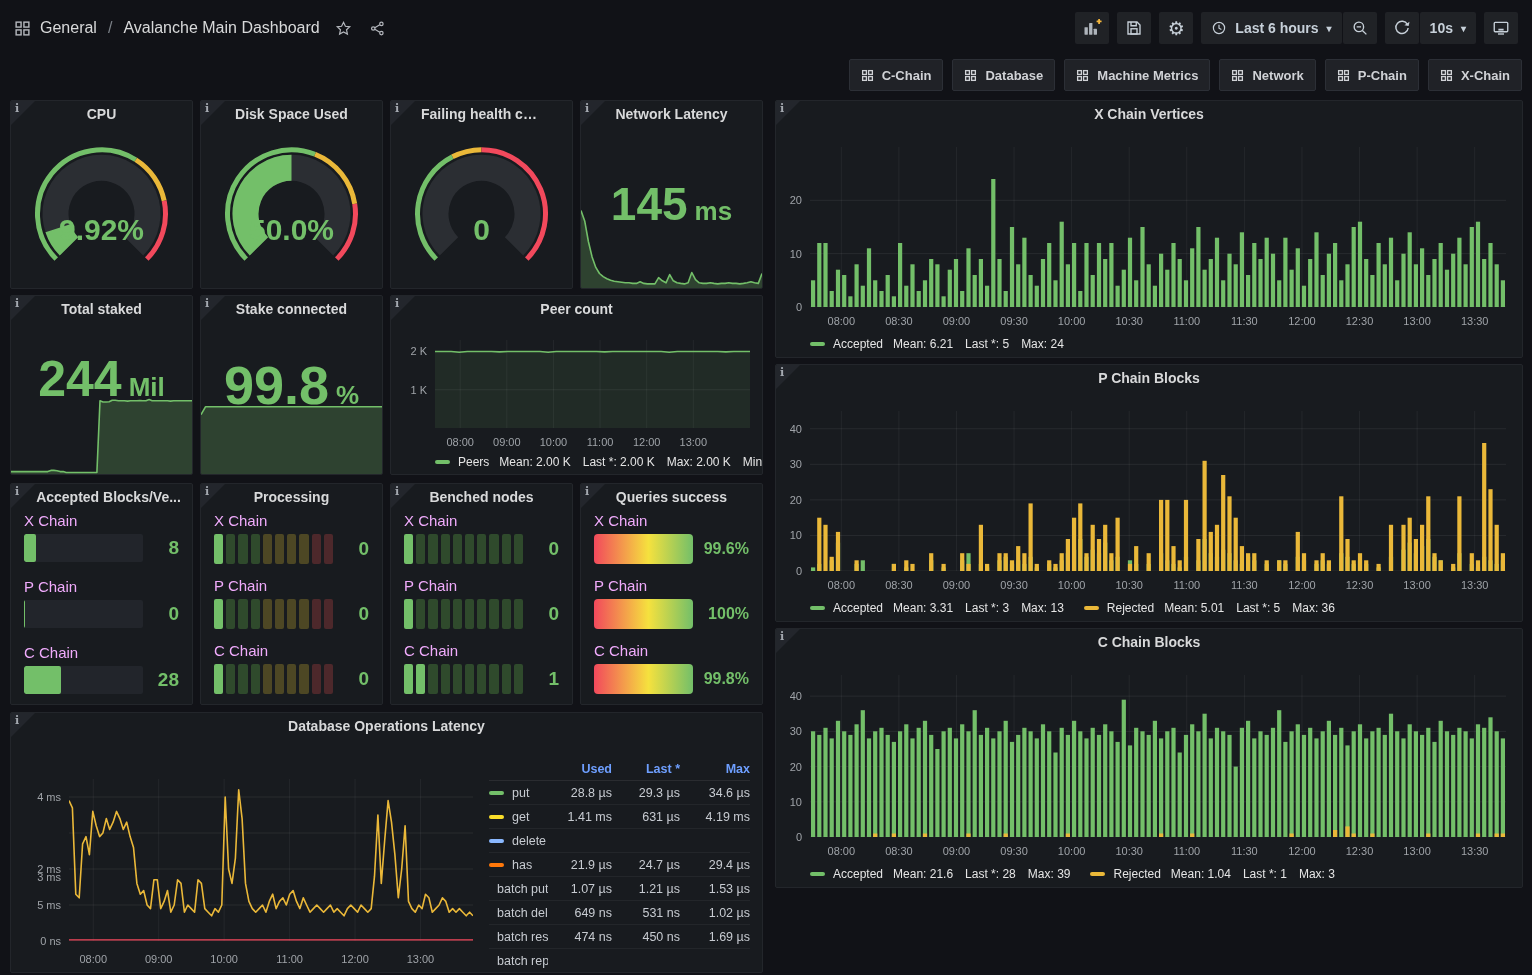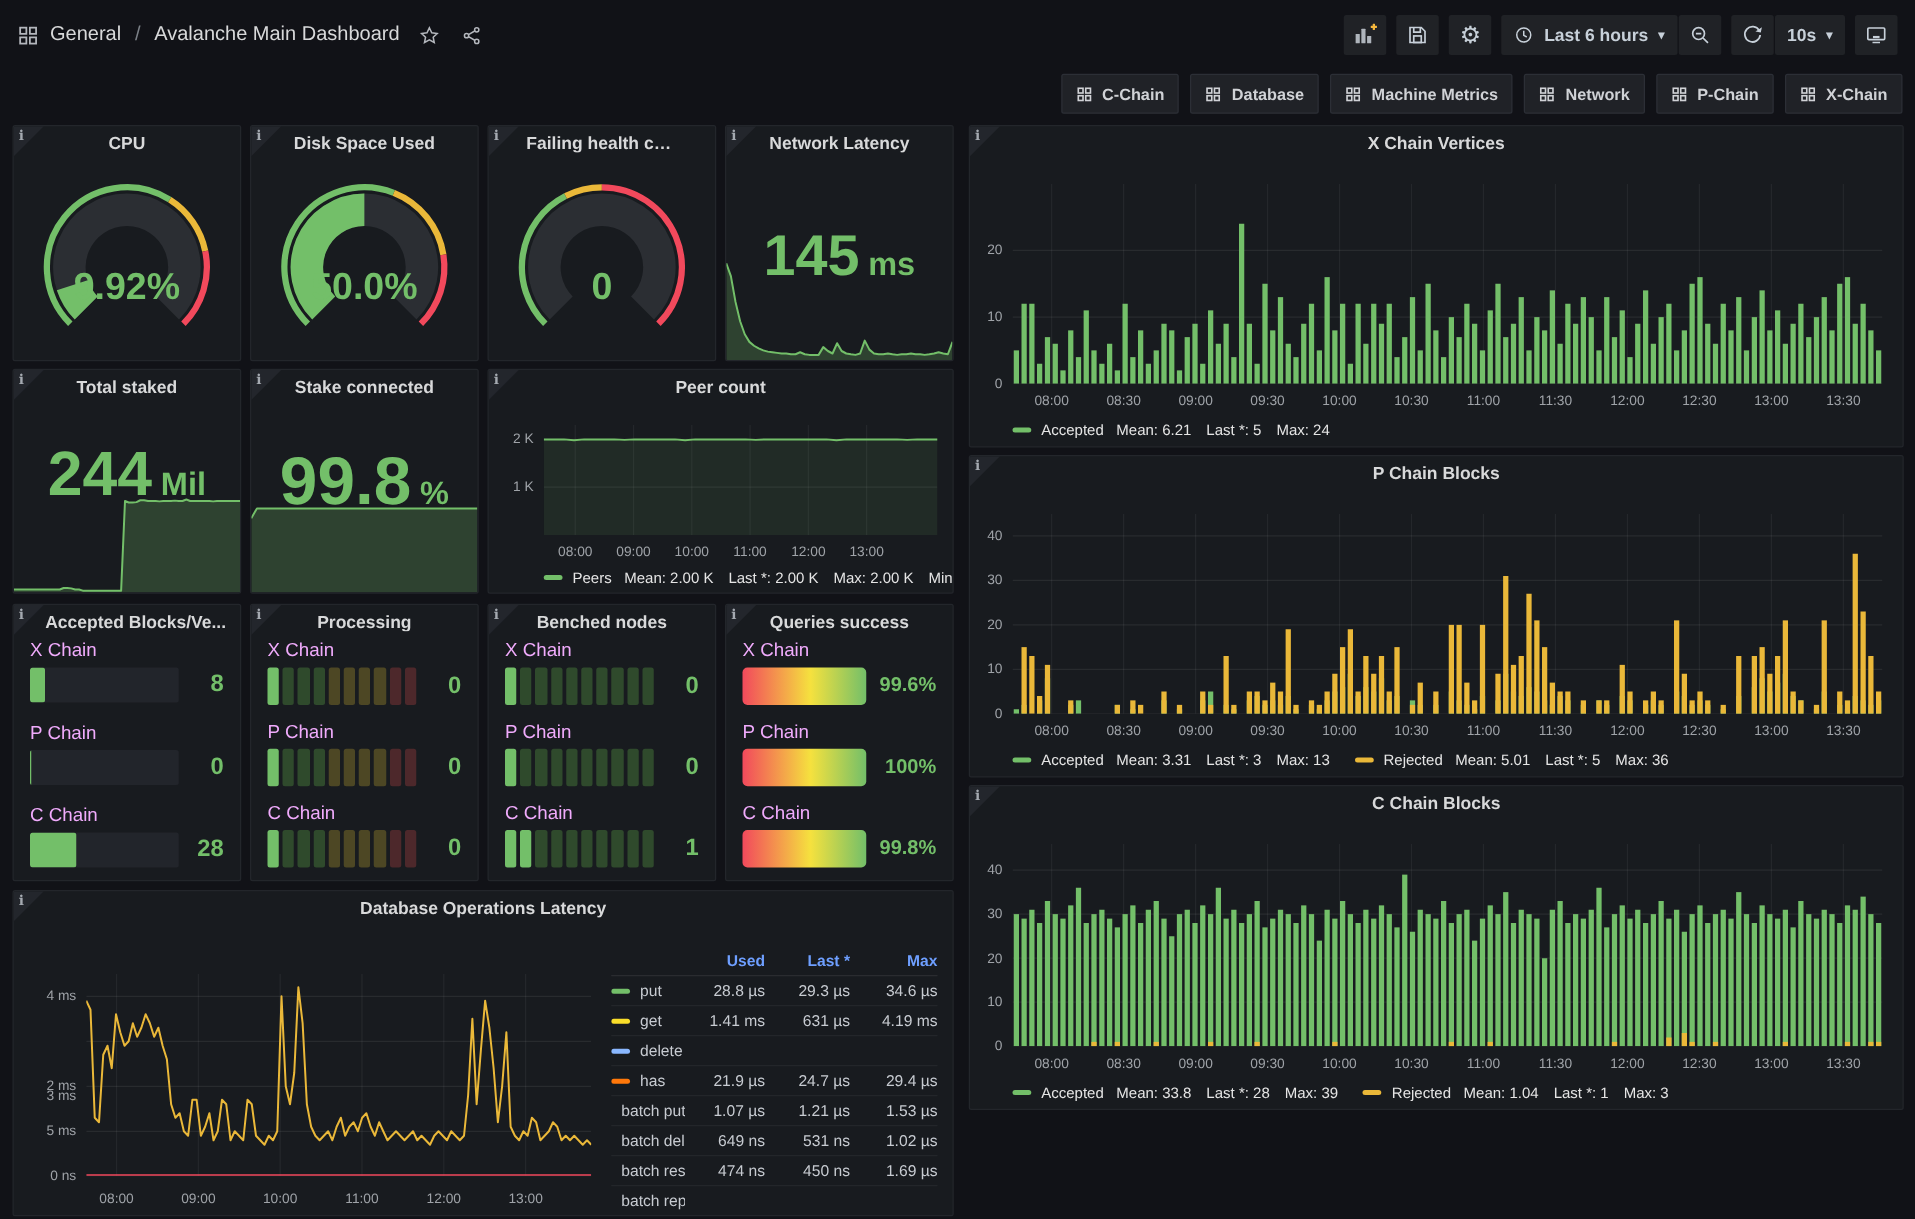--- a/index.html
+++ b/index.html
@@ -1207,21 +1207,21 @@
         <rect x="560.3" y="158.5" width="4.2" height="3.5" fill="#eab839"></rect>
         <rect x="616.2" y="158.5" width="4.2" height="3.5" fill="#eab839"></rect>
         <rect x="665.9" y="158.5" width="4.2" height="3.5" fill="#eab839"></rect>
         <rect x="684.6" y="158.5" width="4.2" height="3.5" fill="#eab839"></rect>
         <rect x="690.8" y="158.5" width="4.2" height="3.5" fill="#eab839"></rect>
       </svg>
     </div>
   <div class="legend" style="left:34px;bottom:6px;">
     <span class="lsw" style="background: rgb(115, 191, 105);"></span>
     <span class="lname">Accepted</span>
-    <span class="lstat">Mean: 33.8</span>
+    <span class="lstat">Mean: 21.6</span>
     <span class="lstat">Last *: 28</span>
     <span class="lstat">Max: 39</span>
     <span class="lsw" style="margin-left: 8px; background: rgb(234, 184, 57);"></span>
     <span class="lname">Rejected</span>
     <span class="lstat">Mean: 1.04</span>
     <span class="lstat">Last *: 1</span>
     <span class="lstat">Max: 3</span>
   </div>
 <span class="tick" style="left: 65.32px; top: 216px; transform: translate(-50%, 0px);">08:00</span>
     <span class="tick" style="left: 122.898px; top: 216px; transform: translate(-50%, 0px);">08:30</span>

